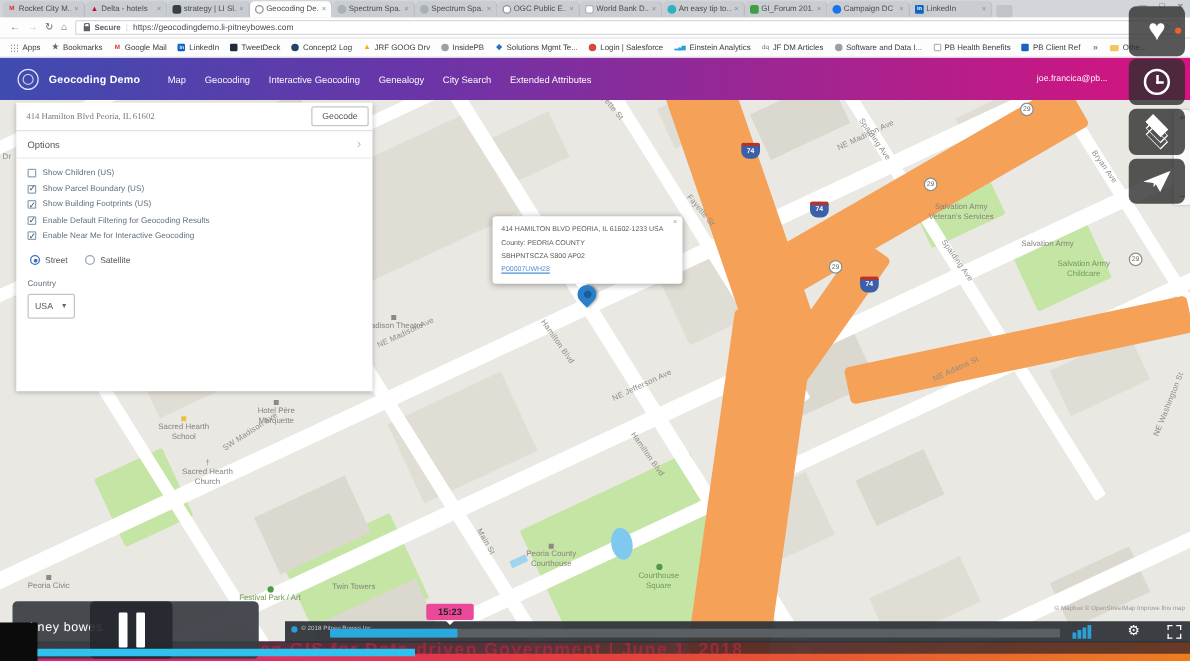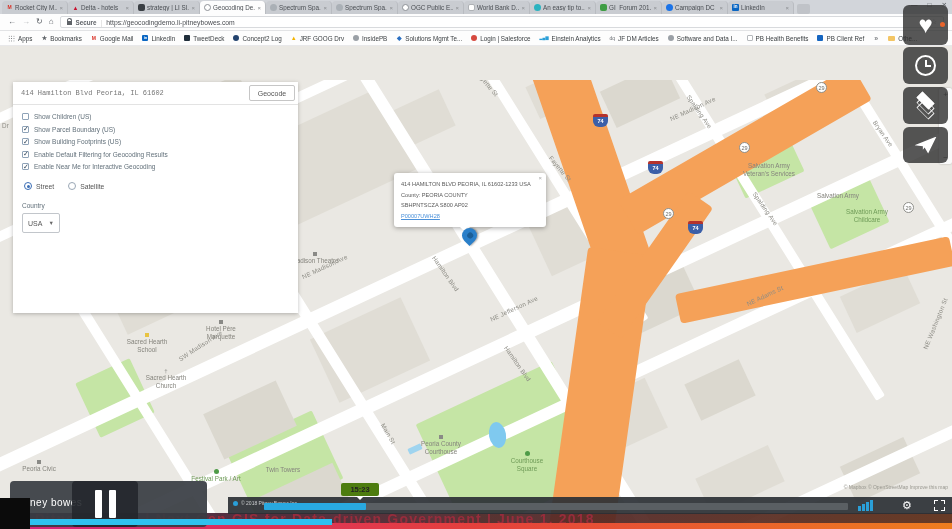--- a/index.html
+++ b/index.html
@@ -83,21 +83,21 @@
 .zoomctl{position:absolute;z-index:8;left:939px;top:8px;width:13px;height:76px;background:#fafafa;border-radius:2px;box-shadow:0 0 2px rgba(0,0,0,.25);display:flex;flex-direction:column;justify-content:space-between;align-items:center;font-size:8px;color:#666;padding:2px 0}
 .popup{position:absolute;z-index:10;left:394px;top:93px;width:152px;background:#fff;border-radius:3px;box-shadow:0 1px 5px rgba(0,0,0,.35);padding:6px 7px 5px;font-size:5.6px;color:#5a5a5a;line-height:1.9;white-space:nowrap}
 .popup::after{content:"";position:absolute;left:66px;bottom:-5px;border:5px solid transparent;border-top:5px solid #fff;border-bottom:none}
 .plink{color:#4a90d9;text-decoration:underline}
 .pclose{position:absolute;top:2px;right:4px;font-size:6px;color:#a8a8a8;line-height:1}
 .pin{position:absolute;z-index:11;left:462px;top:148px;width:15px;height:15px;background:#2a7fc9;border-radius:50% 50% 50% 0;transform:rotate(-45deg);box-shadow:1px 1px 2px rgba(0,0,0,.35)}
 .pin::after{content:"";position:absolute;inset:4.5px;background:#1b5e97;border-radius:50%}
 
 #panel{position:absolute;left:13px;top:82px;width:285px;height:231px;background:#fff;box-shadow:0 1px 4px rgba(0,0,0,.25);z-index:12}
 .arow{height:23px;border-bottom:1px solid #e3e3e3;display:flex;align-items:center;padding-left:8px}
-.ain{border:none;outline:none;flex:1;font-size:7px;color:#777;font-family:Liberation Mono, monospace}
+.ain{border:none;outline:none;flex:1;font-size:7px;color:#777;font-family:Liberation Serif, serif}
 .geobtn{width:46px;height:16px;border:1px solid #c6c6c6;border-radius:2px;background:#fff;font-size:7px;color:#555;margin-right:3px;display:flex;align-items:center;justify-content:center}
 .orow{height:22px;border-bottom:1px solid #ececec;display:flex;align-items:center;padding:0 9px}
 .olab{font-size:7.5px;color:#555}
 .chev{margin-left:auto;font-size:11px;color:#c0c0c0;line-height:1}
 .cbs{padding:8px 9px 0}
 .cbrow{display:flex;align-items:center;gap:5px;margin-bottom:5.5px}
 .cb{width:7px;height:7px;border:1px solid #8fa3b8;border-radius:1px;background:#fff;position:relative;flex:none}
 .cb.checked::after{content:"✓";position:absolute;left:0;top:-1.5px;font-size:7px;color:#33475b}
 .cblab{font-size:6.5px;color:#62707a}
 .frow{display:flex;align-items:center;gap:3px;margin:8px 0 0 9px}
@@ -134,21 +134,21 @@
 .fill{position:absolute;left:0;top:0;width:102px;height:7px;background:#29a9e0;border-radius:1px}
 .vol{position:absolute;left:630px;top:2px;display:flex;align-items:flex-end;gap:1px;height:12px}
 .vol i{width:3px;background:#2a9fd8;display:block}
 .gear{position:absolute;left:674px;top:1px;color:#fff;font-size:11px;line-height:14px}
 .fsc{position:absolute;left:706px;top:3px;width:11px;height:11px}
 .fsc span{position:absolute;width:4px;height:4px;border:1.6px solid #fff}
 .fsc .c1{left:0;top:0;border-right:none;border-bottom:none}
 .fsc .c2{right:0;top:0;border-left:none;border-bottom:none}
 .fsc .c3{left:0;bottom:0;border-right:none;border-top:none}
 .fsc .c4{right:0;bottom:0;border-left:none;border-top:none}
-#tooltip{position:absolute;left:341px;top:483px;width:38px;height:13px;background:#4d7c0f;border-radius:2px;z-index:25;font-size:7.5px;font-weight:bold;color:#222;display:flex;align-items:center;justify-content:center}
+#tooltip{position:absolute;left:341px;top:483px;width:38px;height:13px;background:#ec4899;border-radius:2px;z-index:25;font-size:7.5px;font-weight:bold;color:#222;display:flex;align-items:center;justify-content:center}
 #tooltip::after{content:"";position:absolute;left:15px;bottom:-4px;border:4px solid transparent;border-top:4px solid #fff;border-bottom:none}
 #caption{position:absolute;left:10px;top:513px;width:942px;height:11px;overflow:hidden;z-index:15;background:linear-gradient(90deg,rgba(64,28,58,.92),rgba(92,44,22,.92));padding-left:25px}
 #caption span{font-size:14px;font-weight:bold;letter-spacing:1.2px;color:rgba(155,44,60,.95);line-height:13px;white-space:nowrap;display:block}
 #blackbox{position:absolute;left:0;top:498px;width:30px;height:31px;background:#0b0b0b;z-index:23}
 #cyanbar{position:absolute;left:30px;top:519px;width:302px;height:6px;background:#2fc1f0;z-index:24}
 #bottomstrip{position:absolute;left:0;top:523px;width:952px;height:6px;background:linear-gradient(90deg,#d6217e,#e4403c 50%,#ee7d1f);z-index:21}
 </style>
 </head>
 <body>
 
@@ -300,20 +300,31 @@
       </span>
     <span class="bm">
         <span class="bi bi-chev"></span>
       </span>
     <span class="bm">
         <span class="bi bi-folder"></span>
         <em>Othe...</em>
       </span>
   </div>
 
+  <div id="nav">
+    <span class="logo"></span>
+    <span class="brand">Geocoding Demo</span>
+    <span class="nitem">Map</span>
+    <span class="nitem">Geocoding</span>
+    <span class="nitem">Interactive Geocoding</span>
+    <span class="nitem">Genealogy</span>
+    <span class="nitem">City Search</span>
+    <span class="nitem">Extended Attributes</span>
+    <span class="email">joe.francica@pb...</span>
+  </div>
 
   <div id="map">
 
     <div class="park" style="left:435px;top:307px;width:150px;height:125px"></div>
     <div class="park" style="left:85px;top:288px;width:60px;height:60px"></div>
     <div class="park" style="left:237px;top:347px;width:95px;height:75px"></div>
     <div class="park" style="left:733px;top:62px;width:65px;height:45px"></div>
     <div class="park" style="left:817px;top:108px;width:65px;height:50px"></div>
 
     <div class="b" style="left:255px;top:35px;width:150px;height:90px"></div>
@@ -409,20 +420,24 @@
       <div>SBHPNTSCZA S800 AP02</div>
       <div><span class="plink">P00007UWH28</span></div>
     </div>
     <div class="pin"></div>
   </div>
 
   <div id="panel">
     <div class="arow">
       <input class="ain" readonly="" value="414 Hamilton Blvd Peoria, IL 61602" style="">
       <div class="geobtn">Geocode</div>
+    </div>
+    <div class="orow">
+      <span class="olab">Options</span>
+      <span class="chev">›</span>
     </div>
     <div class="cbs">
       <div class="cbrow">
           <span class="cb"></span>
           <span class="cblab">Show Children (US)</span>
         </div>
       <div class="cbrow">
           <span class="cb checked"></span>
           <span class="cblab">Show Parcel Boundary (US)</span>
         </div>

